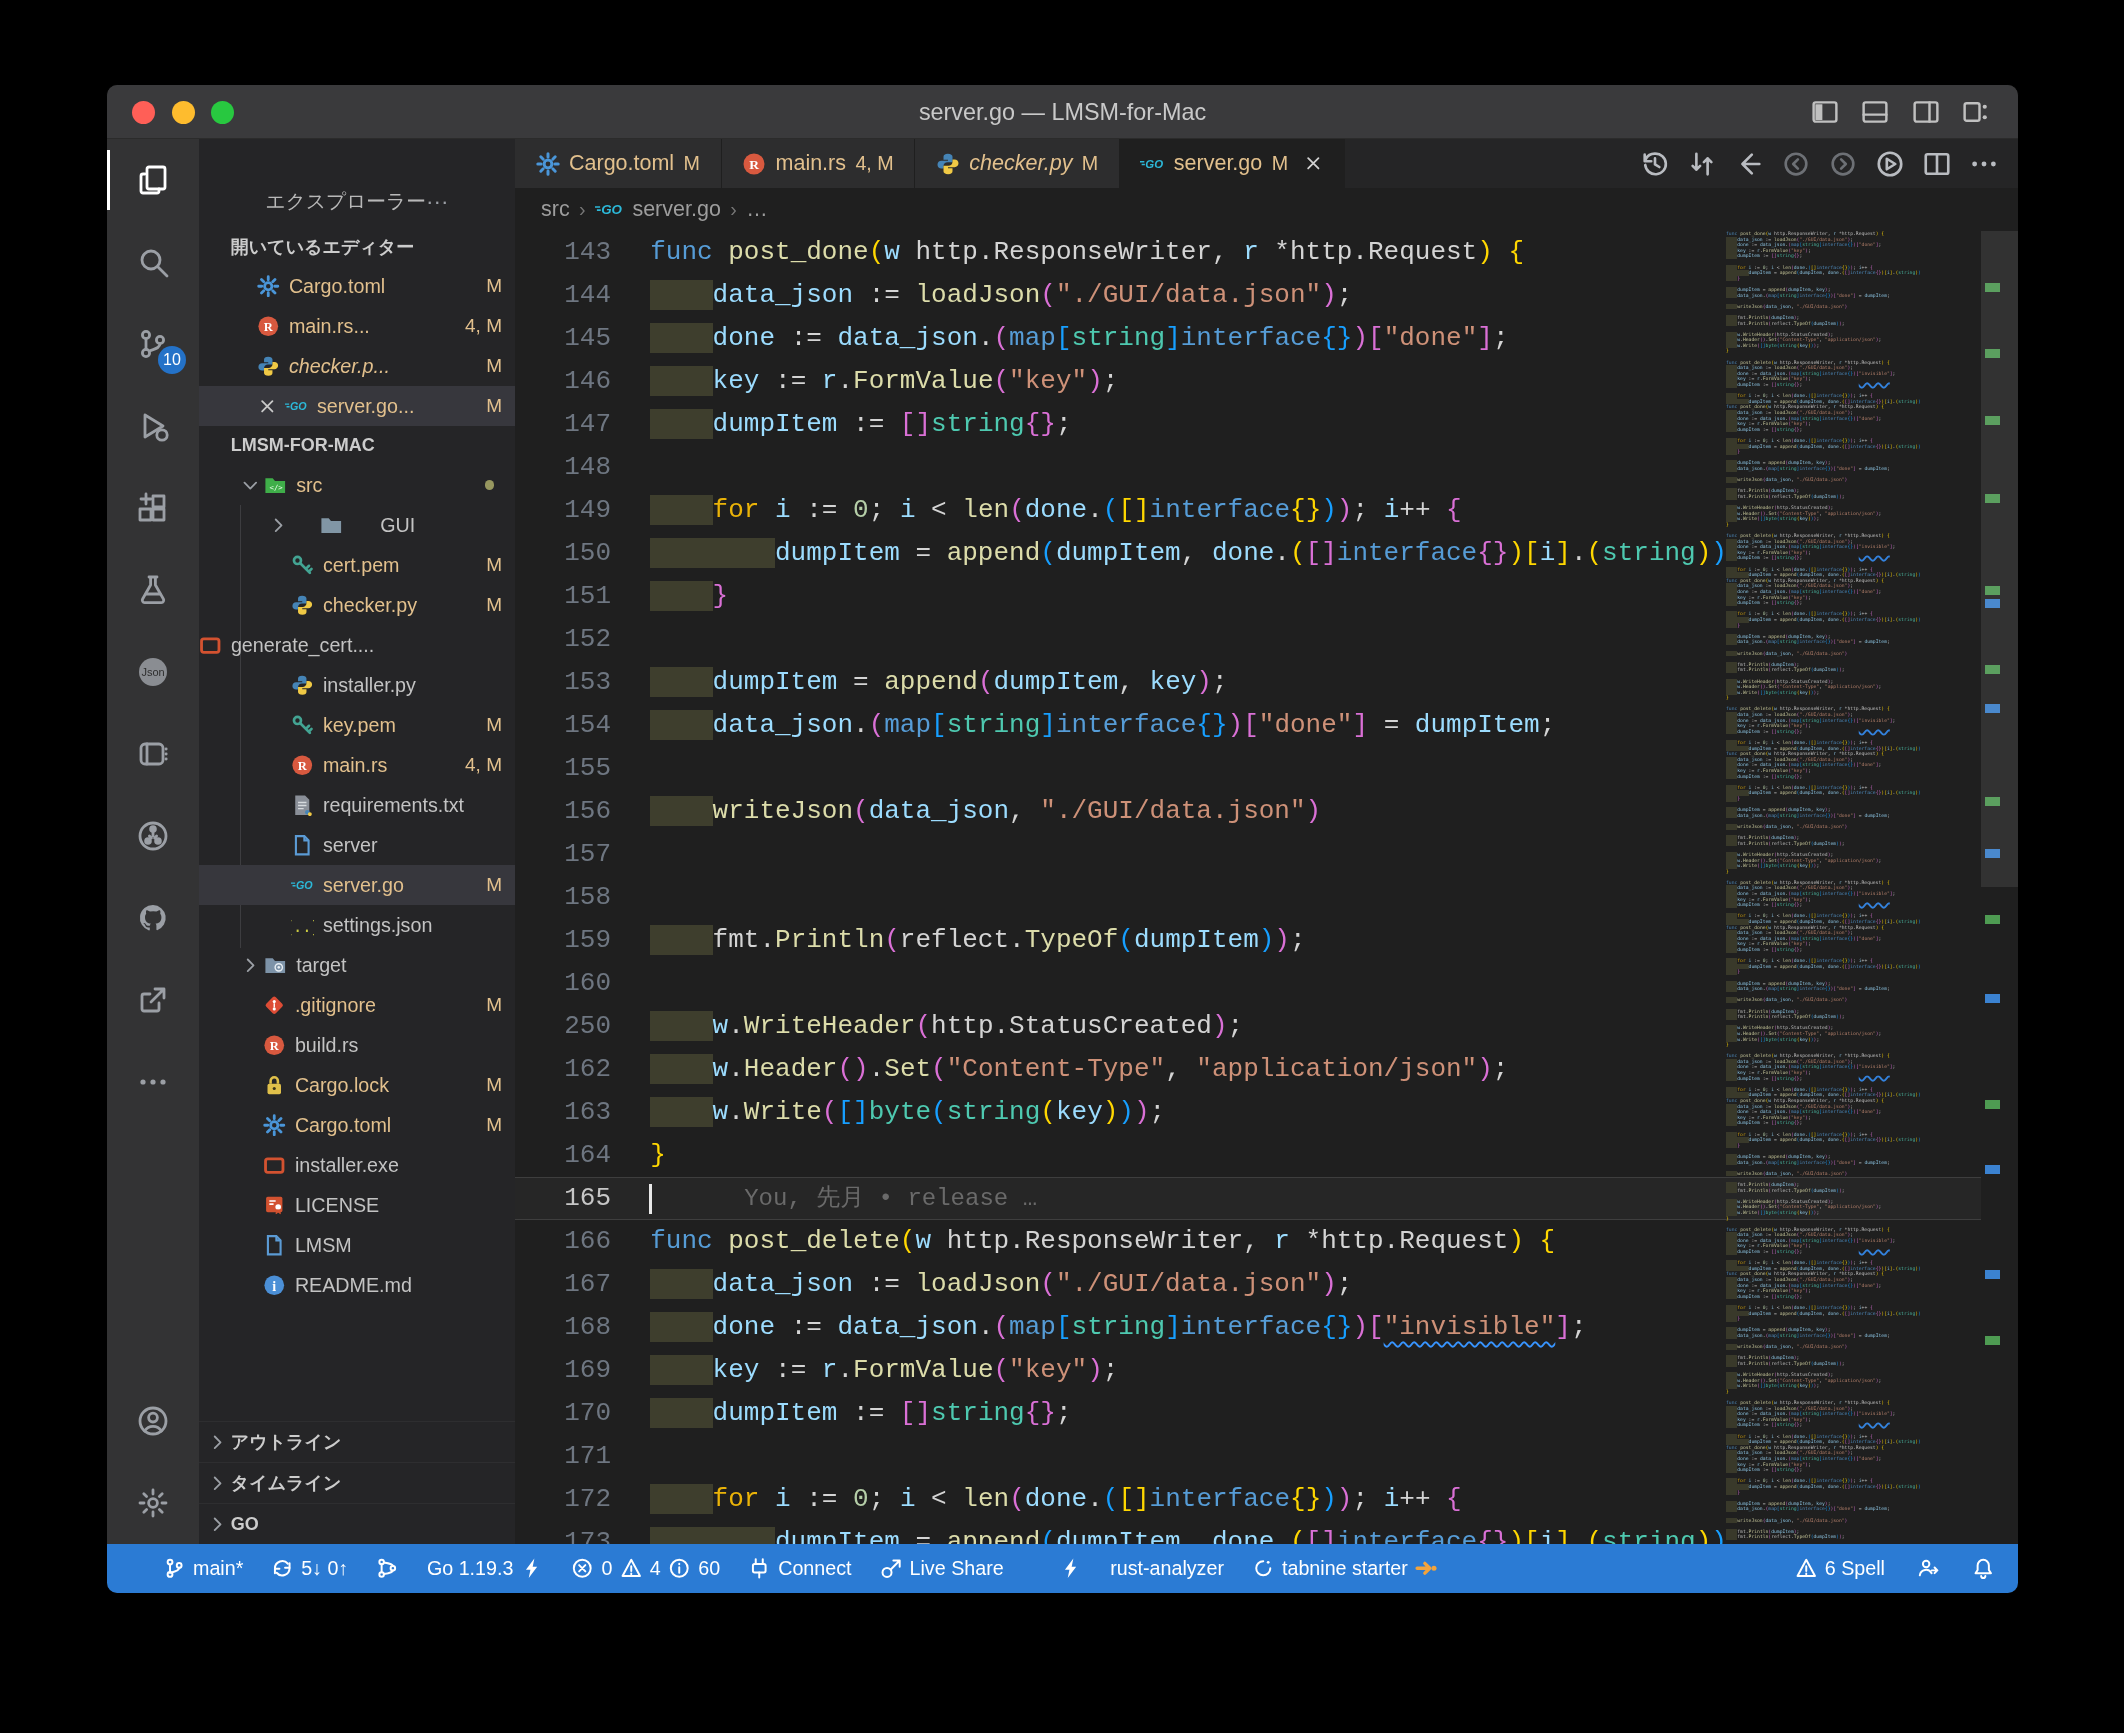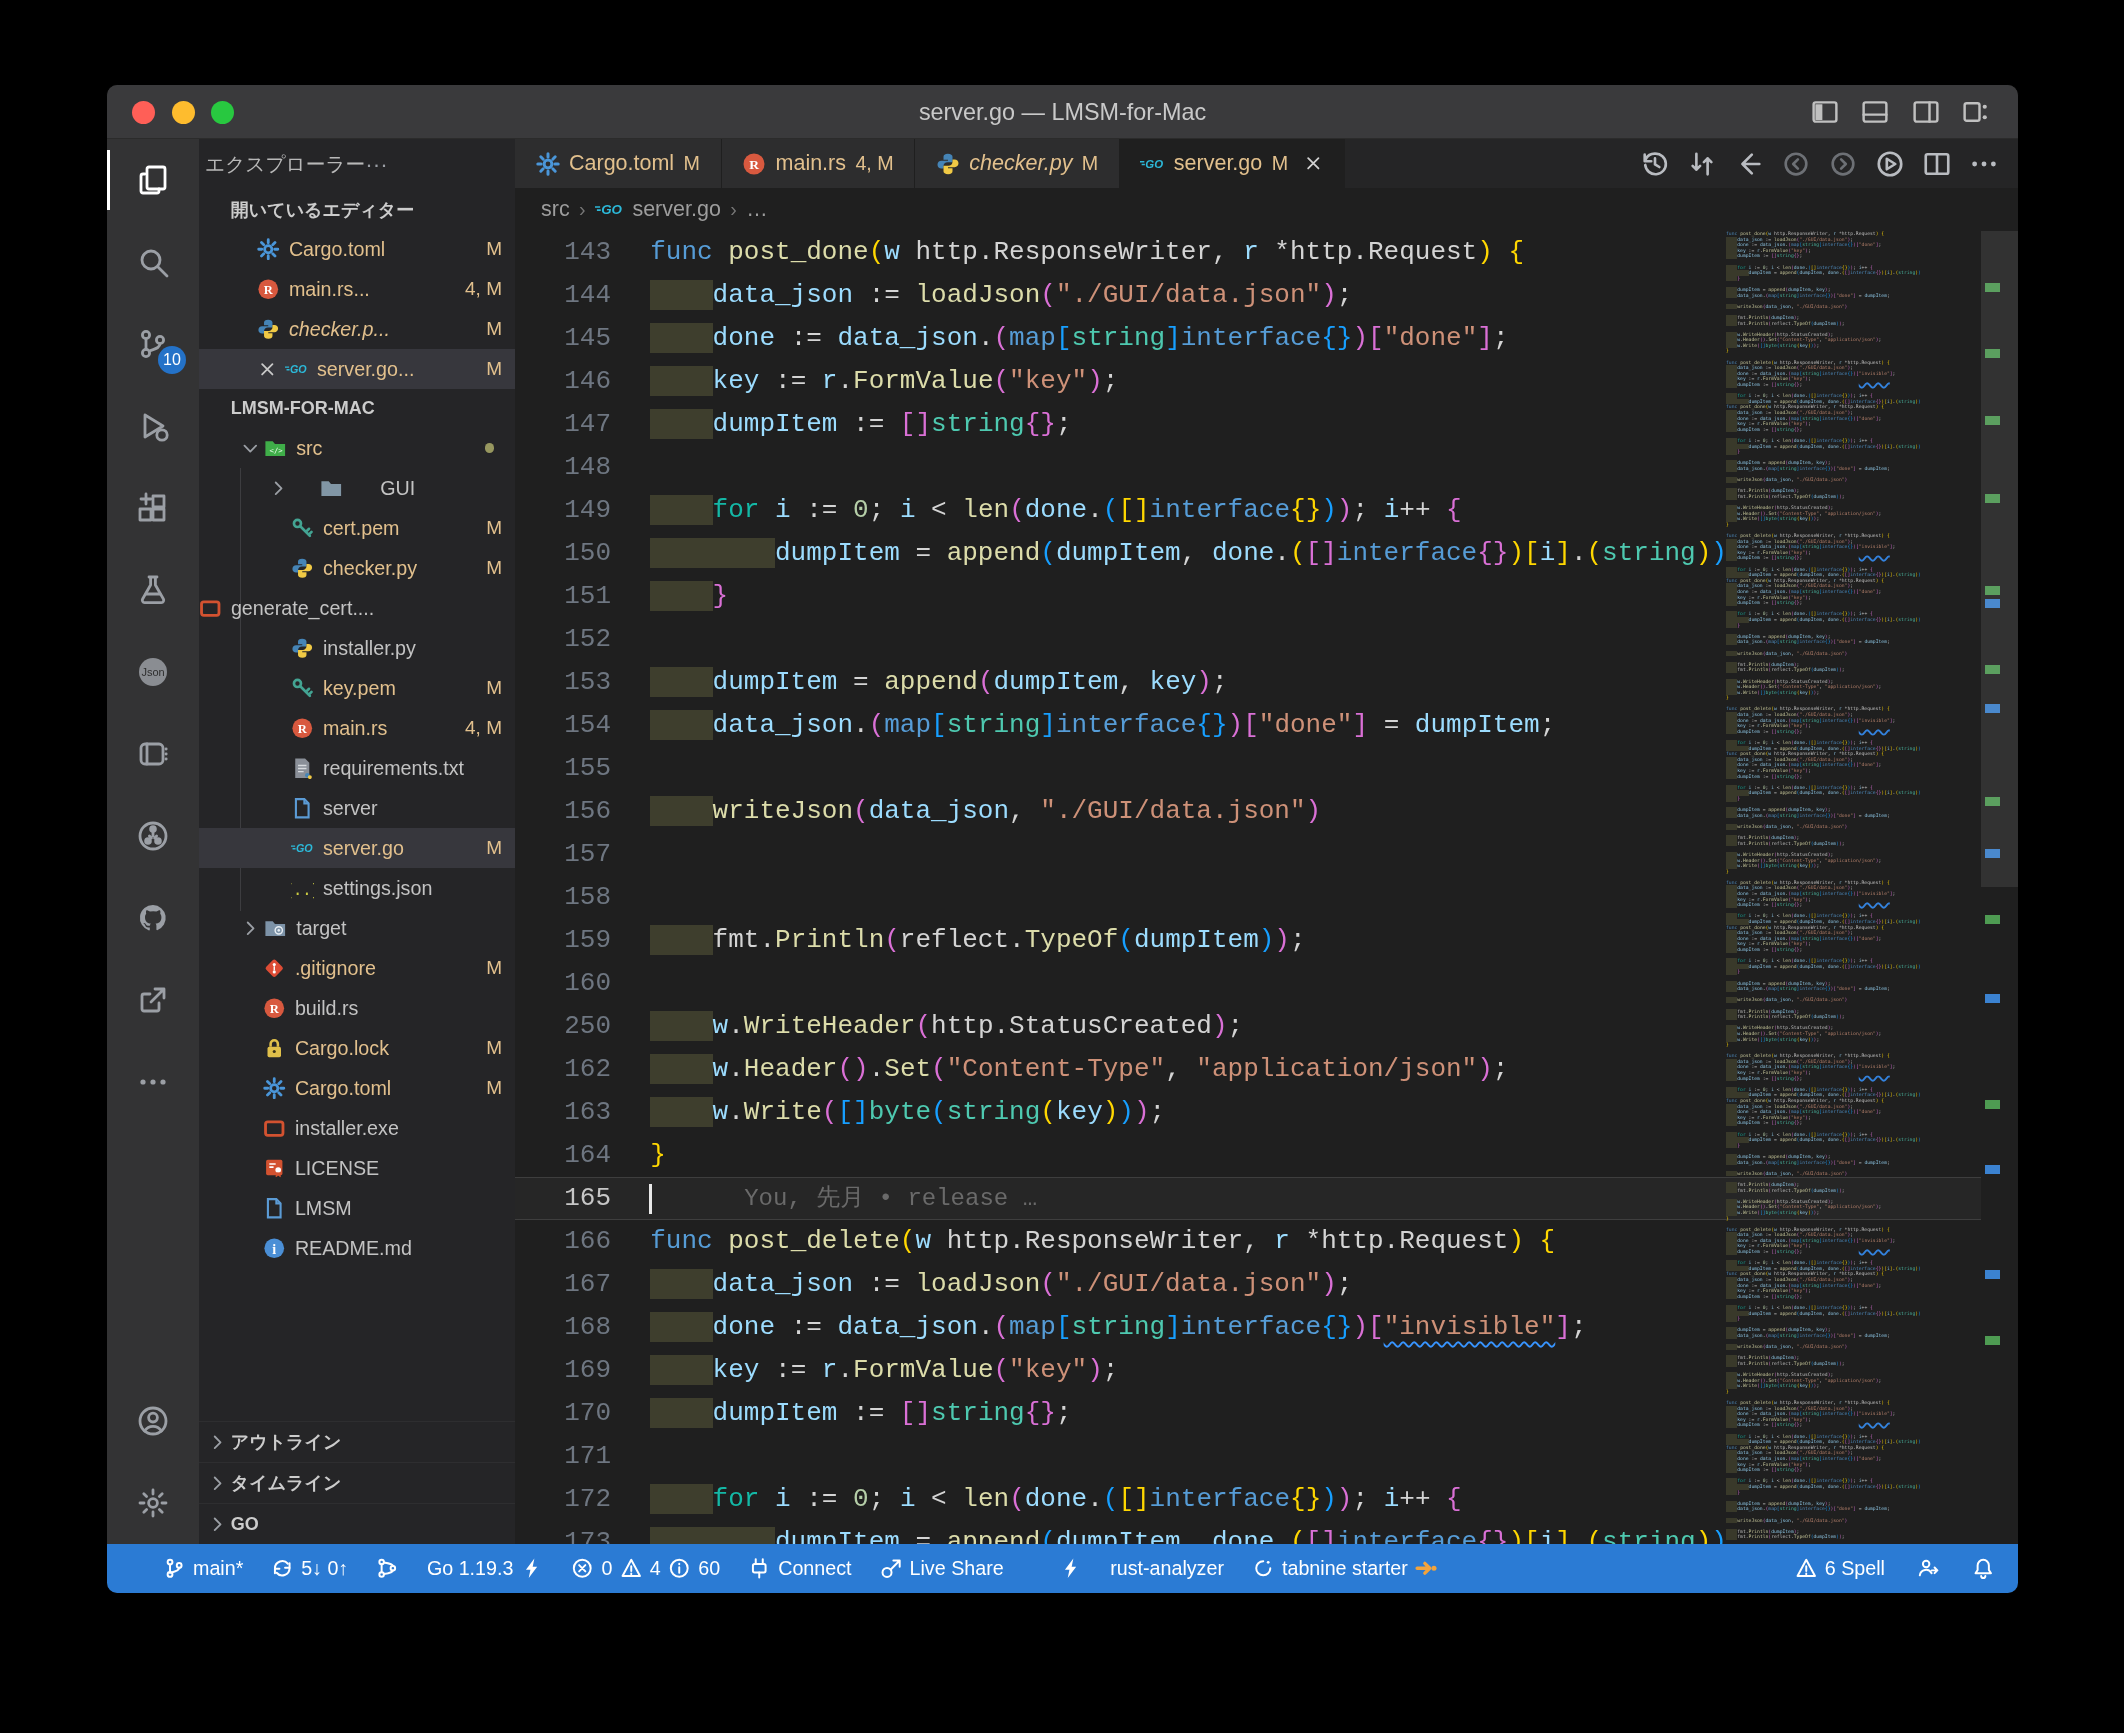--- a/index.html
+++ b/index.html
@@ -22,21 +22,21 @@
   #activitybar{width:92px;background:#333334;position:relative;flex:none;display:flex;flex-direction:column;}
   .act{position:relative;width:92px;height:82px;display:flex;align-items:center;justify-content:center;color:#9b9fa5;}
   .act.active{color:#fff;}
   .act.active:before{content:"";position:absolute;left:0;top:11.2px;bottom:11.2px;width:2.8px;background:#fff;}
   .act .ic{width:32px;height:32px;}
   .act .badge{position:absolute;right:13px;bottom:11.2px;min-width:28px;height:28px;border-radius:14px;background:#2472c8;
     color:#fff;font-size:16px;line-height:28px;text-align:center;padding:0 3.7px;}
   #act-spacer{flex:1;}
   
   #sidebar{width:316px;background:#252527;flex:none;position:relative;color:#bfbfbf;display:flex;flex-direction:column;overflow:hidden;}
-  #sidebar-title{height:51px;display:flex;align-items:center;padding:0 6px;font-size:19.7px;color:#b8b8b8;justify-content:flex-start;}
+  #sidebar-title{height:51px;display:flex;align-items:center;padding:0 6px;font-size:19.7px;color:#b8b8b8;justify-content:center;margin-top:37px;}
   .sec-header{height:39px;display:flex;align-items:center;font-weight:700;color:#cccccc;font-size:18px;padding-left:7.5px;gap:3.7px;}
   .sec-header .ic{width:20.6px;height:20.6px;flex:none;color:#9b9fa5;}
   .row{height:40px;display:flex;align-items:center;font-size:19.7px;color:#c3c3c3;position:relative;padding-right:13px;}
   .row .ic{width:22.5px;height:22.5px;flex:none;margin-right:9.4px;}
   .row .close-x{width:20.6px;height:20.6px;color:#c9c9c9;margin-right:7.5px;flex:none;}
   .row .chev{width:20.6px;height:20.6px;color:#9b9fa5;flex:none;margin-right:3.7px;}
   .row .lbl{white-space:nowrap;overflow:hidden;text-overflow:ellipsis;}
   .row .badge-m{margin-left:auto;color:#e2c08d;font-size:19px;padding-left:9.4px;}
   .row.mod .lbl{color:#e2c08d;}
   .row.sel{background:#37373d;}
@@ -68,21 +68,21 @@
   
   #code{position:absolute;left:0;top:92px;right:0;bottom:0;overflow:hidden;
     font-family:"Liberation Mono","DejaVu Sans Mono",monospace;font-size:26px;}
   .cl{display:flex;height:43px;line-height:43px;white-space:pre;position:relative;}
   .cl .ln{width:124px;flex:none;text-align:right;padding-right:28px;color:#6e7681;}
   .cl.cur .ln{color:#c6c6c6;}
   .cl .ct{padding-left:11.2px;}
   .cl.cur{background:rgba(255,255,255,.035);box-shadow:inset 0 0.9px 0 #3e3e3e,inset 0 -0.9px 0 #3e3e3e;}
   .caret{position:absolute;left:134px;top:6.6px;width:2.8px;height:30px;background:#e8e8e8;}
   .blame{color:#6a6a6a;padding-left:94px;font-size:24px;}
-  .tk.k{color:#569cd6;} .tk.c{color:#14b8a6;} .tk.f{color:#dcdcaa;} .tk.v{color:#9cdcfe;}
+  .tk.k{color:#569cd6;} .tk.c{color:#eab308;} .tk.f{color:#dcdcaa;} .tk.v{color:#9cdcfe;}
   .tk.t{color:#4ec9b0;} .tk.s{color:#ce9178;} .tk.n{color:#b5cea8;} .tk.p{color:#d4d4d4;}
   .tk.a{color:#ffd700;} .tk.m{color:#da70d6;} .tk.u{color:#179fff;}
   .tk.q{color:#ce9178;text-decoration:underline wavy #3794ff;text-decoration-thickness:1.9px;text-underline-offset:6.6px;}
   .wsmod{background:#3e3e2d;}
   
   #minimap{position:absolute;right:37px;top:92px;bottom:0;width:255px;overflow:hidden;opacity:.85;
     font-family:"DejaVu Sans Mono",monospace;font-size:4.7px;line-height:5.6px;white-space:pre;pointer-events:auto;}
   #minimap .cl{height:5.6px;line-height:5.6px;}
   #ruler{position:absolute;right:0;top:92px;bottom:0;width:37px;background:#1f1f1f;}
   .rmark{position:absolute;left:3.7px;width:15px;height:9.4px;}

